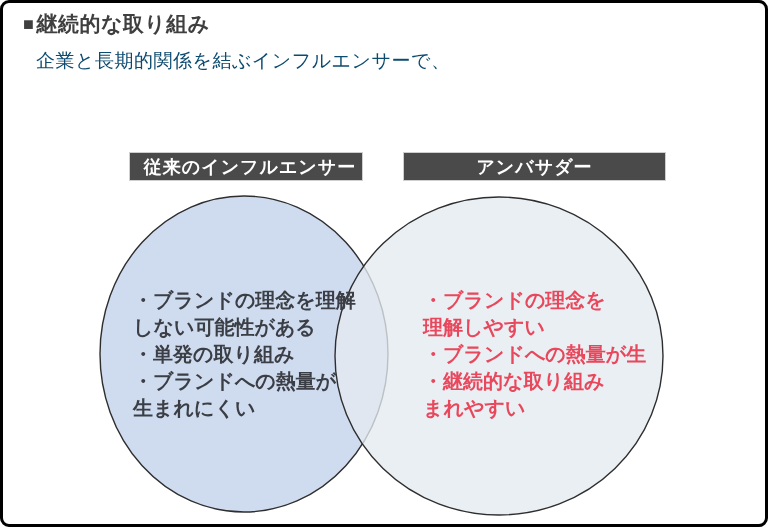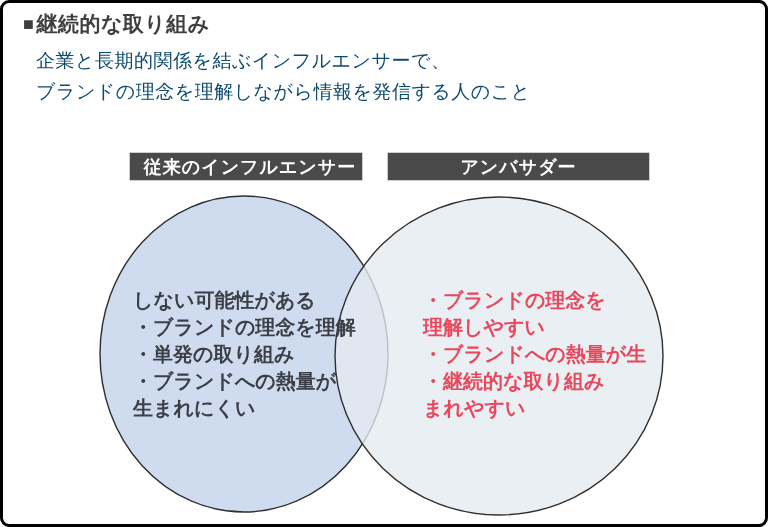--- a/index.html
+++ b/index.html
@@ -46,21 +46,21 @@
     height: 29px;
     border: 1px solid #cfcfcf;
     display: flex;
     align-items: center;
     justify-content: center;
     font-size: 18px;
     font-weight: bold;
     letter-spacing: 1px;
   }
   .label-bar.left  { left: 126px; width: 234px; }
-  .label-bar.right { left: 384px; width: 263px; }
+  .label-bar.right { left: 400px; width: 263px; }
 
   .venn-svg { position: absolute; left: 0; top: 0; }
 
   .circle-text {
     position: absolute;
     font-size: 20px;
     font-weight: bold;
     line-height: 27px;
     letter-spacing: 0px;
     white-space: nowrap;
@@ -73,35 +73,34 @@
 
 <div class="slide">
 
   <div class="title-row">
     <span class="bullet">■</span>
     <span>継続的な取り組み</span>
   </div>
 
   <div class="subtitle">
     <div>企業と長期的関係を結ぶインフルエンサーで、</div>
-    <div>ブランドの理念を理解しながら情報を発信する人のこと</div>
   </div>
 
   <div class="label-bar left" style="background: rgb(74, 74, 74); color: rgb(255, 255, 255); padding-left: 8px;">従来のインフルエンサー</div>
 
   <div class="label-bar right" style="background: rgb(74, 74, 74); color: rgb(255, 255, 255);">アンバサダー</div>
 
   <svg class="venn-svg" width="768" height="527" viewBox="0 0 768 527">
     <ellipse cx="241" cy="351" rx="144" ry="158" stroke-width="1.4" fill="#cfdcf0" stroke="#2e2e2e"></ellipse>
     <ellipse cx="496" cy="353" rx="164" ry="159" stroke-width="1.4" fill-opacity="0.78" fill="#e4ebf0" stroke="#2e2e2e"></ellipse>
   </svg>
 
   <div class="circle-text left" style="color: rgb(59, 62, 68);">
+    <div>・ブランドの理念を理解</div>
     <div>しない可能性がある</div>
-    <div>・ブランドの理念を理解</div>
     <div>・単発の取り組み</div>
     <div>・ブランドへの熱量が</div>
     <div>生まれにくい</div>
   </div>
 
   <div class="circle-text right" style="color: rgb(232, 71, 92);">
     <div>・ブランドの理念を</div>
     <div>理解しやすい</div>
     <div>・ブランドへの熱量が生</div>
     <div>・継続的な取り組み</div>

